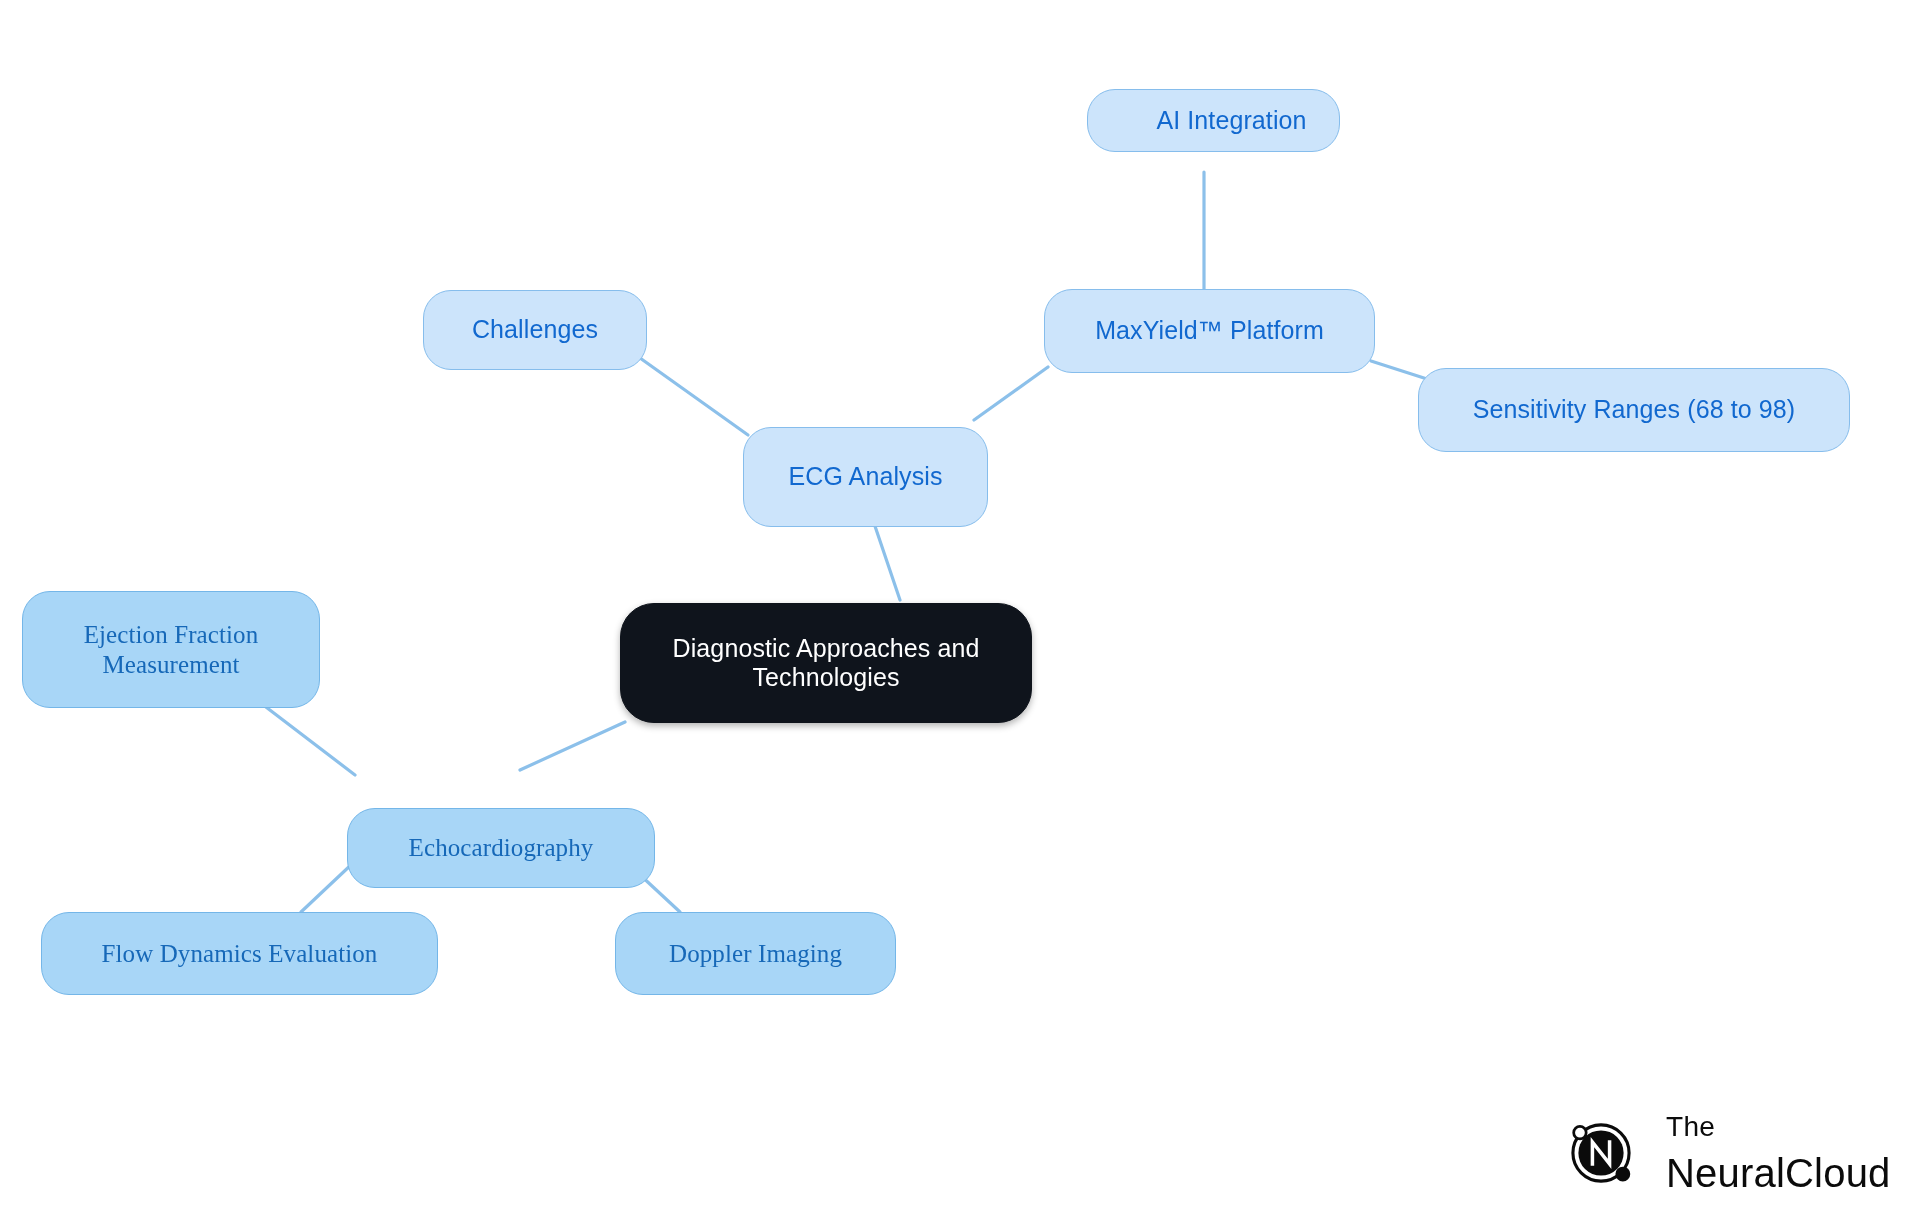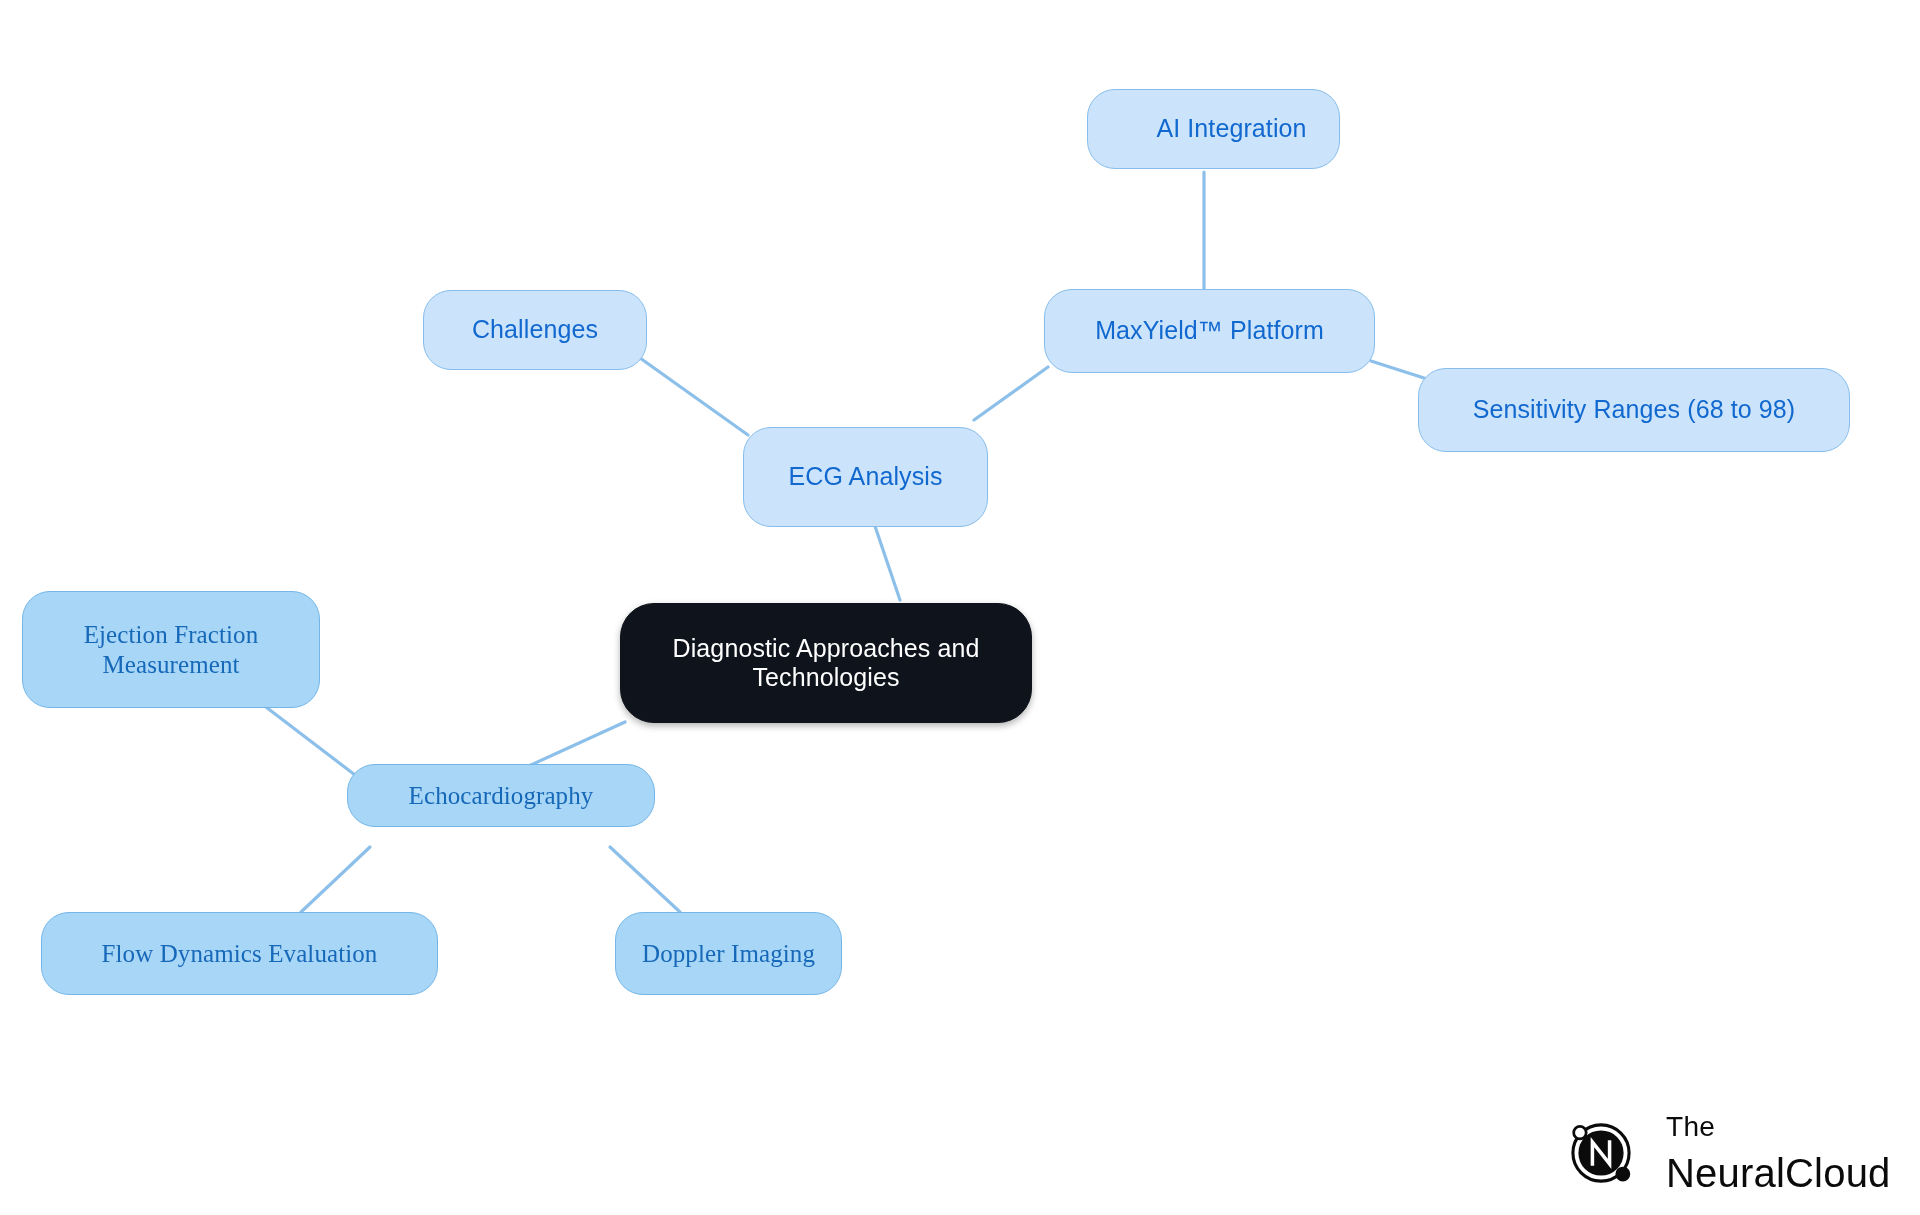--- a/index.html
+++ b/index.html
@@ -130,42 +130,42 @@
   </div>
 
   <div class="node node-leaf-light" style="left:423px; top:290px; width:224px; height:80px;">
     <span>Challenges</span>
   </div>
 
   <div class="node node-leaf-light" style="left:1044px; top:289px; width:331px; height:84px;">
     <span>MaxYield™ Platform</span>
   </div>
 
-  <div class="node node-leaf-light" style="left:1087px; top:89px; width:253px; height:80px;padding-left:36px;">
+  <div class="node node-leaf-light" style="left:1087px; top:89px; width:253px; height:63px;padding-left:36px;">
     <span>AI Integration</span>
   </div>
 
   <div class="node node-leaf-light" style="left:1418px; top:368px; width:432px; height:84px;">
     <span>Sensitivity Ranges (68 to 98)</span>
   </div>
 
-  <div class="node node-branch-mid" style="left:347px; top:764px; width:308px; height:63px;">
+  <div class="node node-branch-mid" style="left:347px; top:808px; width:308px; height:80px;">
     <span>Echocardiography</span>
   </div>
 
   <div class="node node-branch-mid" style="left:22px; top:591px; width:298px; height:117px;">
     <span>Ejection Fraction
 Measurement</span>
   </div>
 
   <div class="node node-branch-mid" style="left:41px; top:912px; width:397px; height:83px;">
     <span>Flow Dynamics Evaluation</span>
   </div>
 
-  <div class="node node-branch-mid" style="left:615px; top:912px; width:227px; height:83px;">
+  <div class="node node-branch-mid" style="left:615px; top:912px; width:281px; height:83px;">
     <span>Doppler Imaging</span>
   </div>
 
   <div id="brand-logo">
     <svg id="brand-mark" viewBox="0 0 100 100">
       <circle cx="50" cy="50" r="36" fill="none" stroke="#0b0b0b" stroke-width="4"></circle>
       <circle cx="50" cy="50" r="29" fill="#0b0b0b"></circle>
       <path d="M39 64 L39 36 L61 64 L61 36" fill="none" stroke="#ffffff" stroke-width="4.5" stroke-linecap="square" stroke-linejoin="miter"></path>
       <circle cx="23" cy="24" r="8" fill="#ffffff" stroke="#0b0b0b" stroke-width="3.5"></circle>
       <circle cx="78" cy="77" r="8" fill="#0b0b0b" stroke="#0b0b0b" stroke-width="3"></circle>

